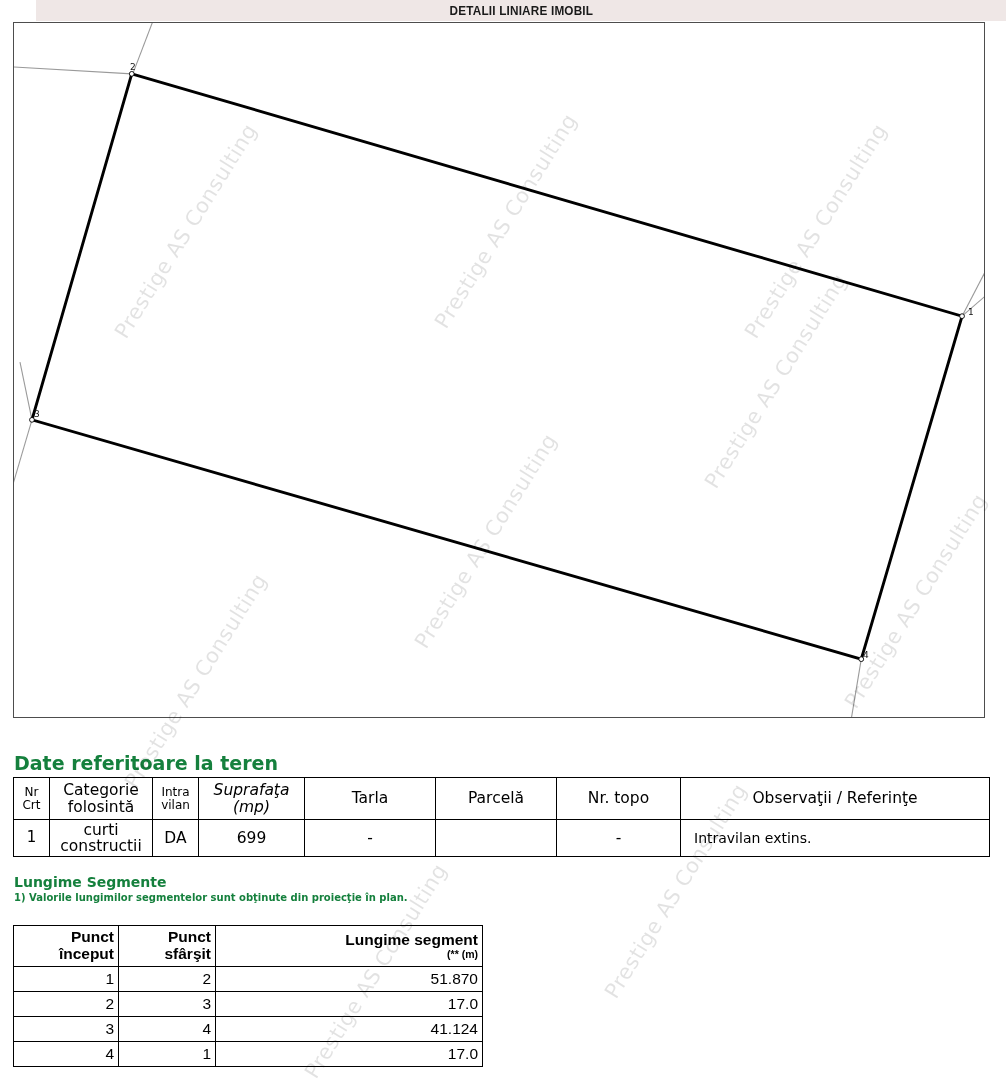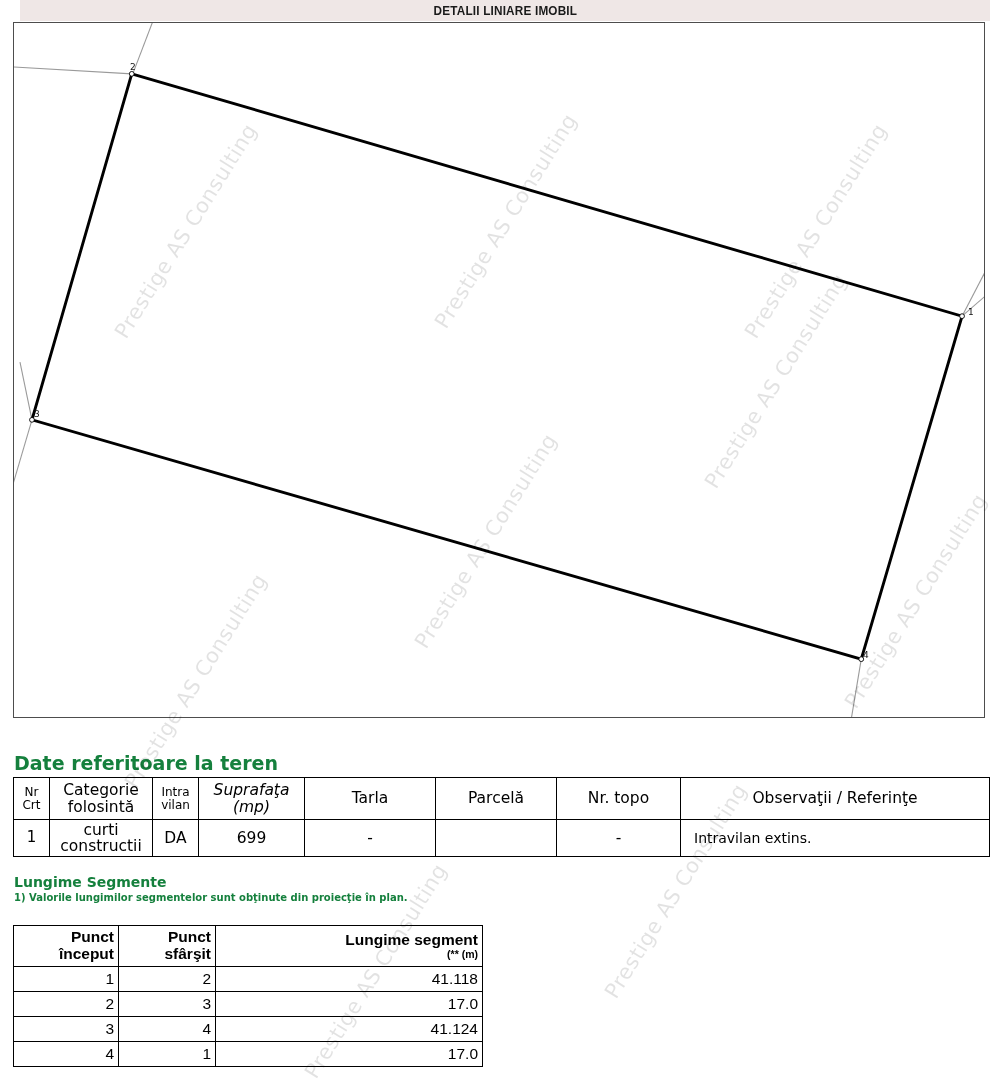--- a/index.html
+++ b/index.html
@@ -14,21 +14,21 @@
     position: relative;
     overflow: hidden;
     font-family: "DejaVu Sans", "Liberation Sans", sans-serif;
     color: #000;
     -webkit-font-smoothing: antialiased;
   }
 
   
   .header-band {
     position: absolute;
-    left: 20px;
+    left: 36px;
     top: 0px;
     width: 970px;
     height: 21px;
     background: #efe7e6;
     display: flex;
     align-items: center;
     justify-content: center;
   }
   .header-band .title {
     font-family: "Liberation Sans", "DejaVu Sans", sans-serif;
@@ -303,21 +303,21 @@
       <th class="c-len">
         <span class="nowrap">Lungime segment</span>
         <span class="unit">(** (m)</span>
       </th>
     </tr>
   </thead>
   <tbody>
     <tr>
       <td>1</td>
       <td>2</td>
-      <td>41.118</td>
+      <td>51.870</td>
     </tr>
     <tr>
       <td>2</td>
       <td>3</td>
       <td>17.0</td>
     </tr>
     <tr>
       <td>3</td>
       <td>4</td>
       <td>41.124</td>

